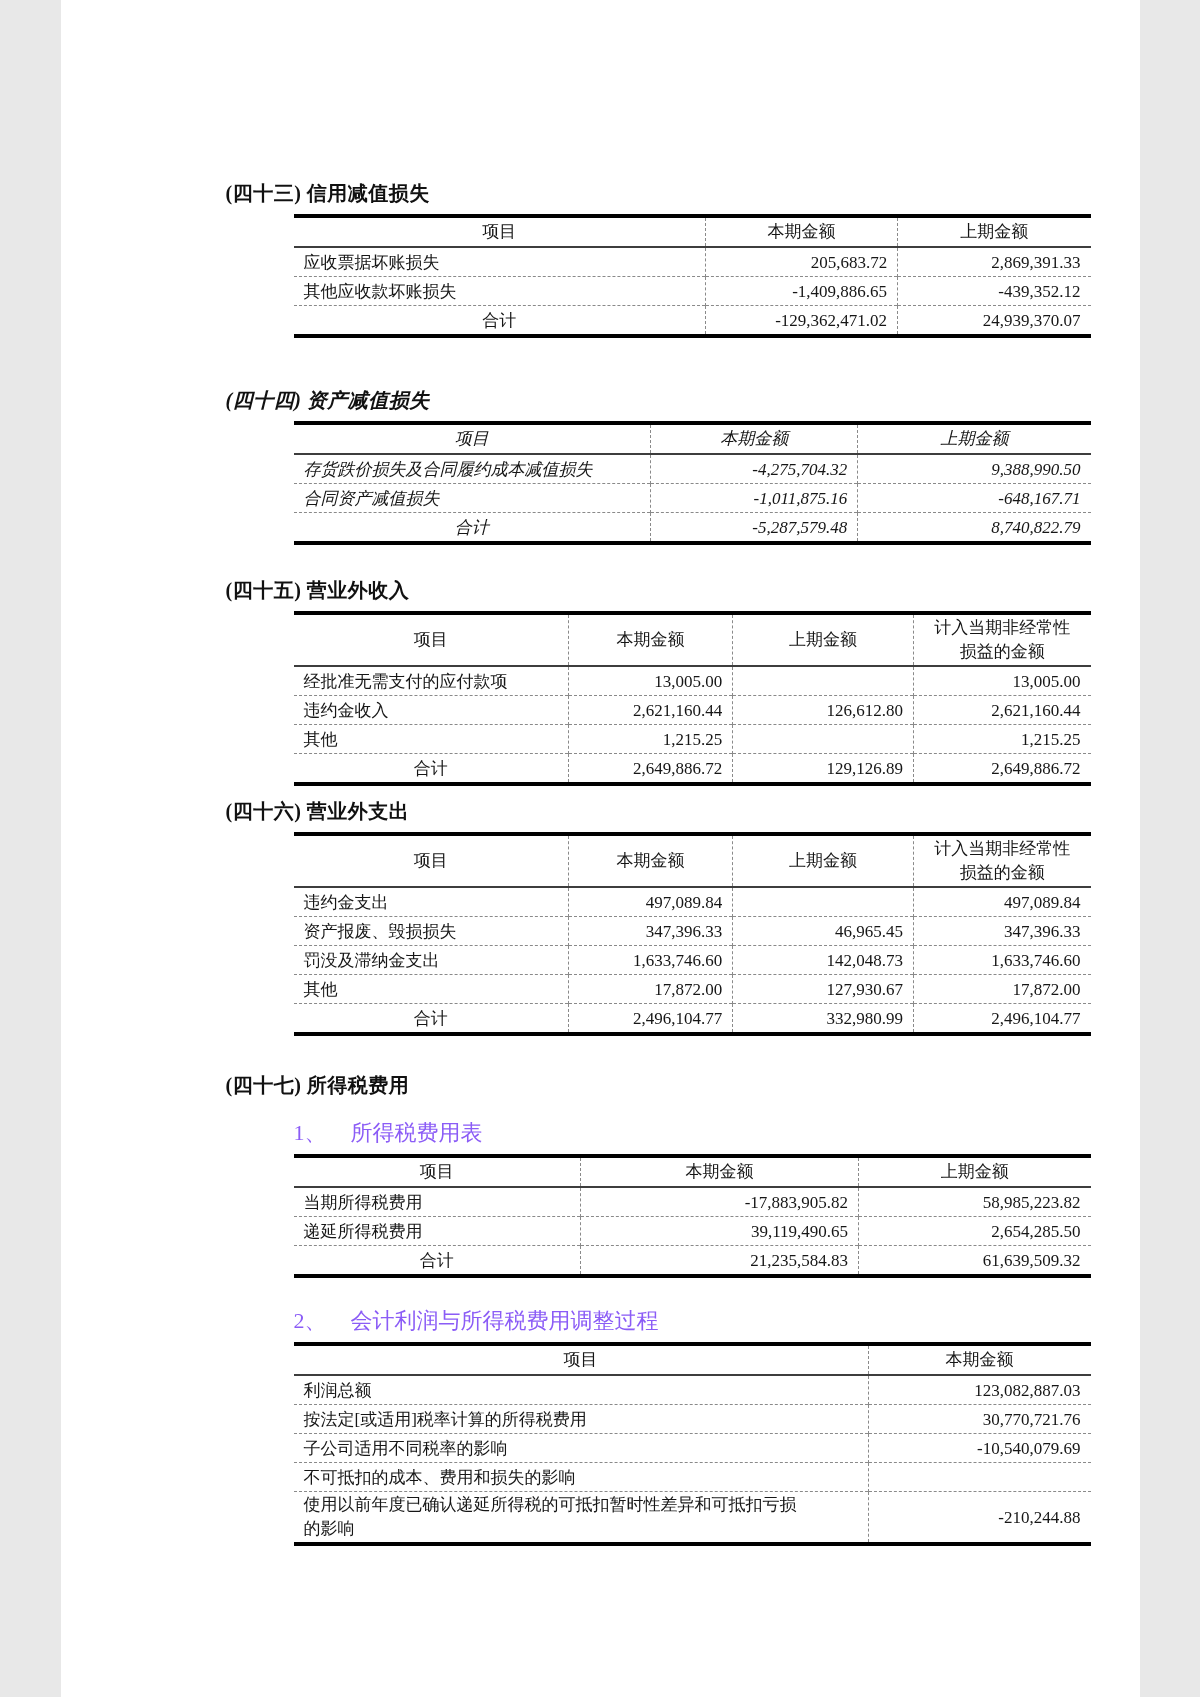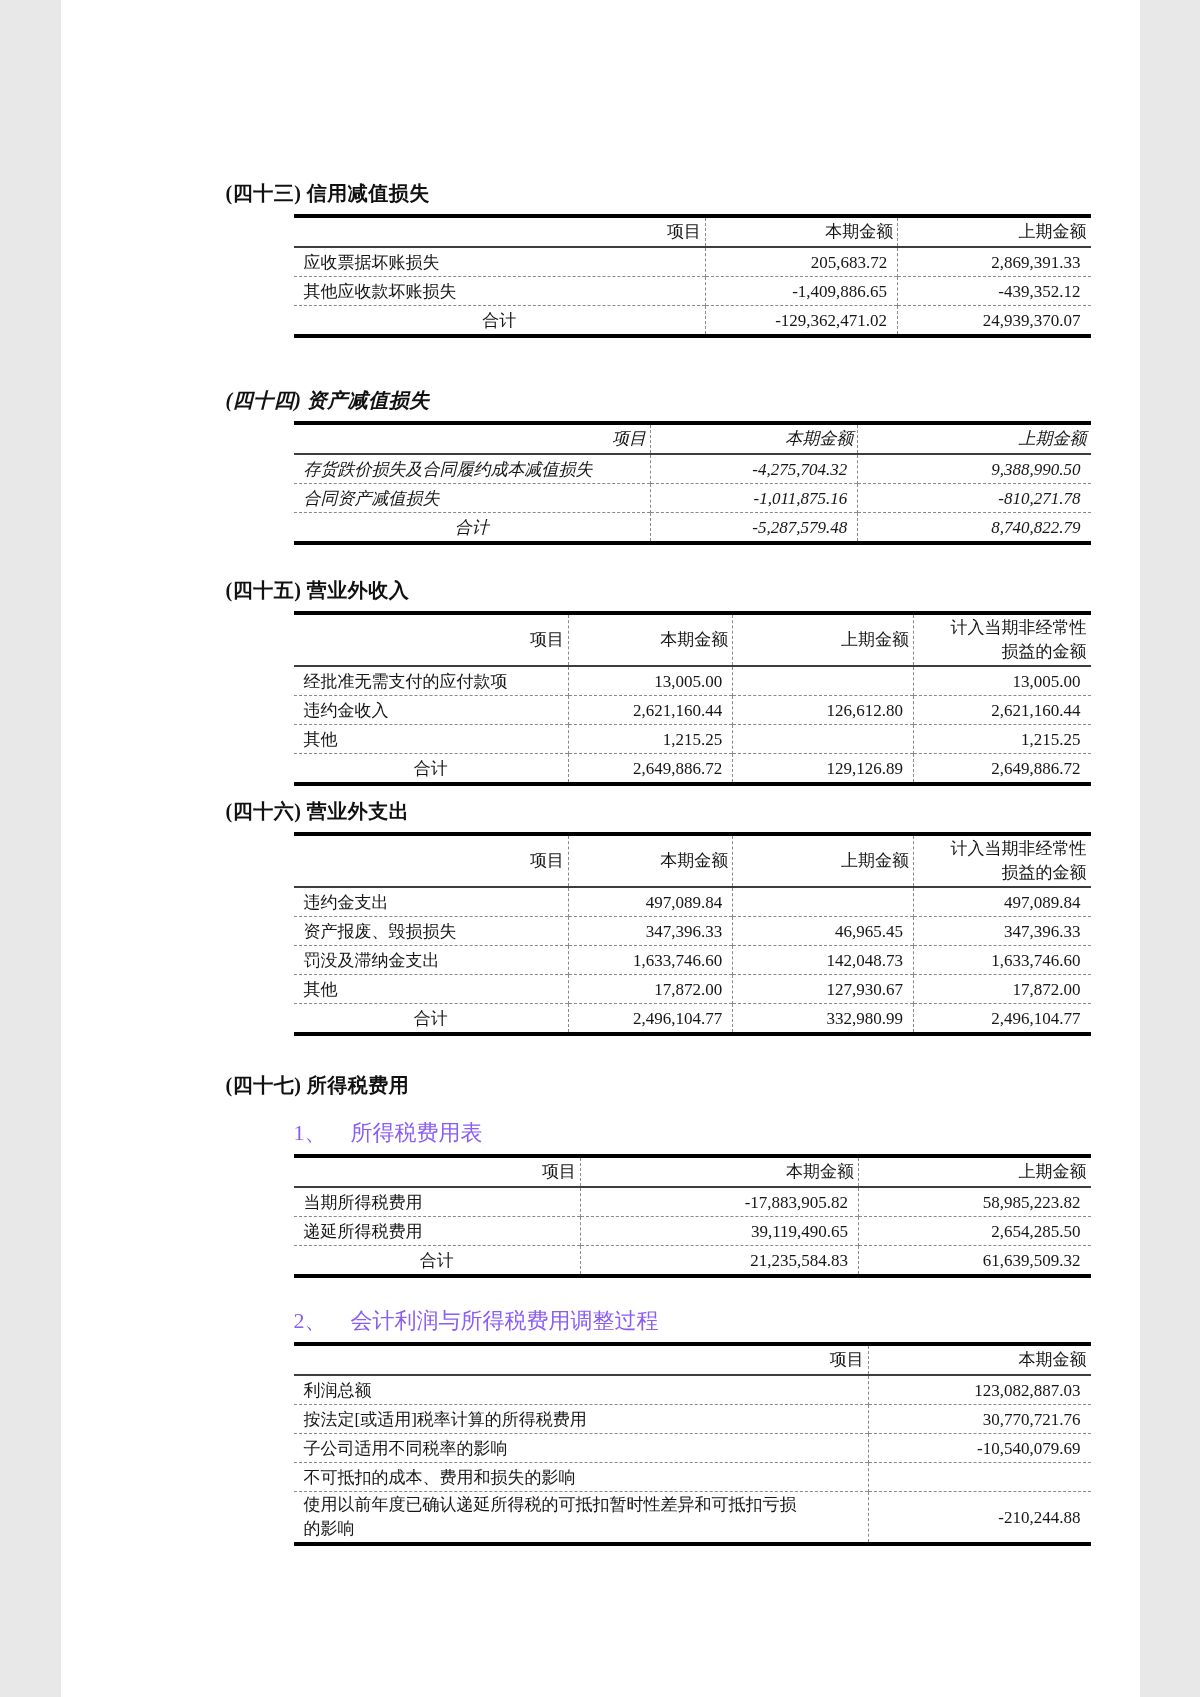--- a/index.html
+++ b/index.html
@@ -16,21 +16,21 @@
   .subhead{
     font-size:22px;line-height:26px;font-weight:400;margin:0 0 8px 233px;color:#8b5cf6;
   }
   .subhead .subnum{display:inline-block;min-width:57px;}
   .tblwrap{margin-left:233px;width:797px;}
   table.fin{
     width:100%;border-collapse:collapse;table-layout:fixed;
     border-top:4px solid #000;border-bottom:4px solid #000;
   }
   table.fin th{
-    font-weight:400;font-size:17px;text-align:right;vertical-align:middle;
+    font-weight:400;font-size:17px;text-align:center;vertical-align:middle;
     height:28px;line-height:26px;padding:0 4px;white-space:pre-line;
     border-bottom:2px solid #3d3d3d;color:#161616;
   }
   table.fin.cols4 th{height:50px;line-height:24px;}
   table.fin td{
     font-size:17px;height:28px;line-height:27px;padding:0;vertical-align:middle;
     color:#161616;overflow:hidden;
   }
   table.fin td.c-item{text-align:left;padding-left:10px;white-space:pre-line;}
   table.fin td.c-item.two-line{line-height:24px;padding-top:1px;padding-bottom:1px;}
@@ -106,21 +106,21 @@
           </thead>
           <tbody>
             <tr>
               <td class="c-item">存货跌价损失及合同履约成本减值损失</td>
               <td class="c-num">-4,275,704.32</td>
               <td class="c-num">9,388,990.50</td>
             </tr>
             <tr>
               <td class="c-item">合同资产减值损失</td>
               <td class="c-num">-1,011,875.16</td>
-              <td class="c-num">-810,271.78</td>
+              <td class="c-num">-648,167.71</td>
             </tr>
             <tr class="total">
               <td class="c-item">合计</td>
               <td class="c-num">-5,287,579.48</td>
               <td class="c-num">8,740,822.79</td>
             </tr>
           </tbody>
         </table>
       </div>
   </div>

